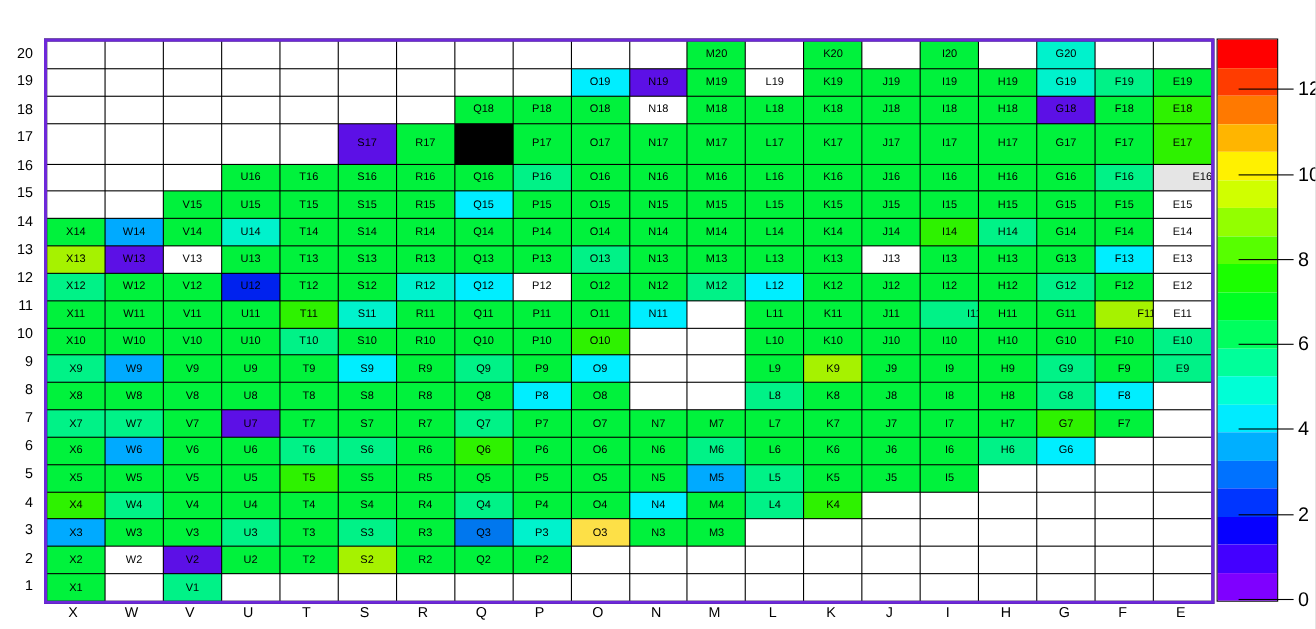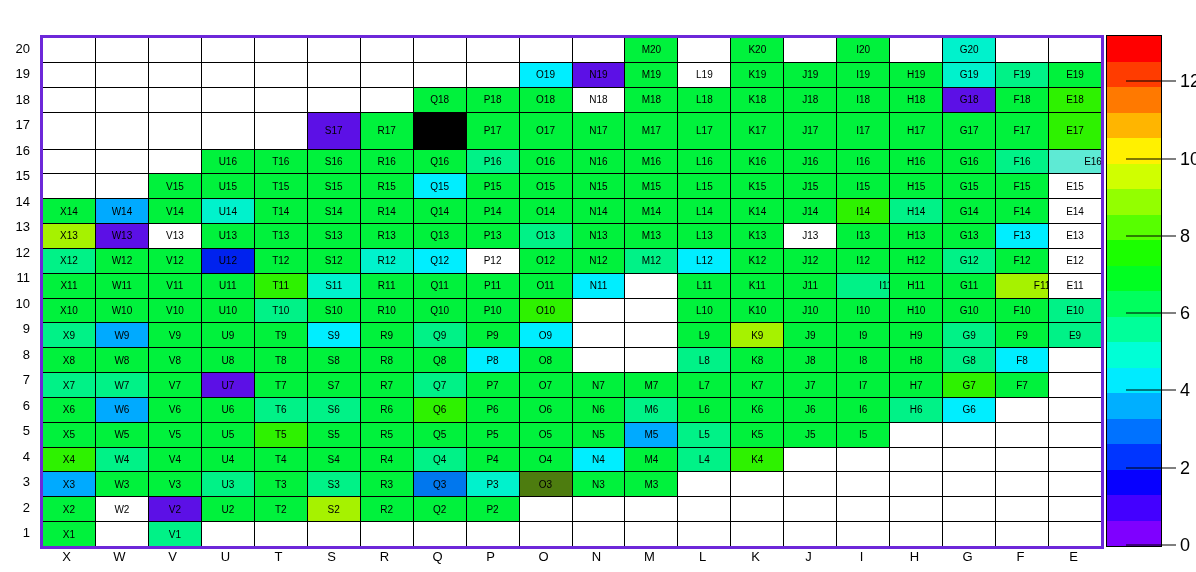--- a/index.html
+++ b/index.html
@@ -161,21 +161,21 @@
       <div class="cell" style="background: rgb(0, 242, 60);">O16</div>
       <div class="cell" style="background: rgb(0, 242, 60);">N16</div>
       <div class="cell" style="background: rgb(0, 242, 60);">M16</div>
       <div class="cell" style="background: rgb(0, 242, 60);">L16</div>
       <div class="cell" style="background: rgb(0, 242, 60);">K16</div>
       <div class="cell" style="background: rgb(0, 242, 60);">J16</div>
       <div class="cell" style="background: rgb(0, 242, 60);">I16</div>
       <div class="cell" style="background: rgb(0, 242, 60);">H16</div>
       <div class="cell" style="background: rgb(0, 242, 60);">G16</div>
       <div class="cell" style="background: rgb(0, 242, 135);">F16</div>
-      <div class="cell" style="background: #5eead4; padding-left: 36px;">E16</div>
+      <div class="cell" style="background: #e5e5e5; padding-left: 36px;">E16</div>
       <div class="cell"></div>
       <div class="cell"></div>
       <div class="cell" style="background: rgb(0, 242, 60);">V15</div>
       <div class="cell" style="background: rgb(0, 242, 60);">U15</div>
       <div class="cell" style="background: rgb(0, 242, 60);">T15</div>
       <div class="cell" style="background: rgb(0, 242, 60);">S15</div>
       <div class="cell" style="background: rgb(0, 242, 60);">R15</div>
       <div class="cell" style="background: rgb(0, 238, 255);">Q15</div>
       <div class="cell" style="background: rgb(0, 242, 60);">P15</div>
       <div class="cell" style="background: rgb(0, 242, 60);">O15</div>
@@ -411,21 +411,21 @@
       <div class="cell"></div>
       <div class="cell" style="background: rgb(0, 170, 255);">X3</div>
       <div class="cell" style="background: rgb(0, 242, 60);">W3</div>
       <div class="cell" style="background: rgb(0, 242, 60);">V3</div>
       <div class="cell" style="background: rgb(0, 242, 135);">U3</div>
       <div class="cell" style="background: rgb(0, 242, 60);">T3</div>
       <div class="cell" style="background: rgb(0, 242, 135);">S3</div>
       <div class="cell" style="background: rgb(0, 242, 60);">R3</div>
       <div class="cell" style="background: rgb(0, 119, 238);">Q3</div>
       <div class="cell" style="background: rgb(0, 242, 204);">P3</div>
-      <div class="cell" style="background: #4d7c0f;">O3</div>
+      <div class="cell" style="background: #fde047;">O3</div>
       <div class="cell" style="background: rgb(0, 242, 60);">N3</div>
       <div class="cell" style="background: rgb(0, 242, 60);">M3</div>
       <div class="cell"></div>
       <div class="cell"></div>
       <div class="cell"></div>
       <div class="cell"></div>
       <div class="cell"></div>
       <div class="cell"></div>
       <div class="cell"></div>
       <div class="cell"></div>

